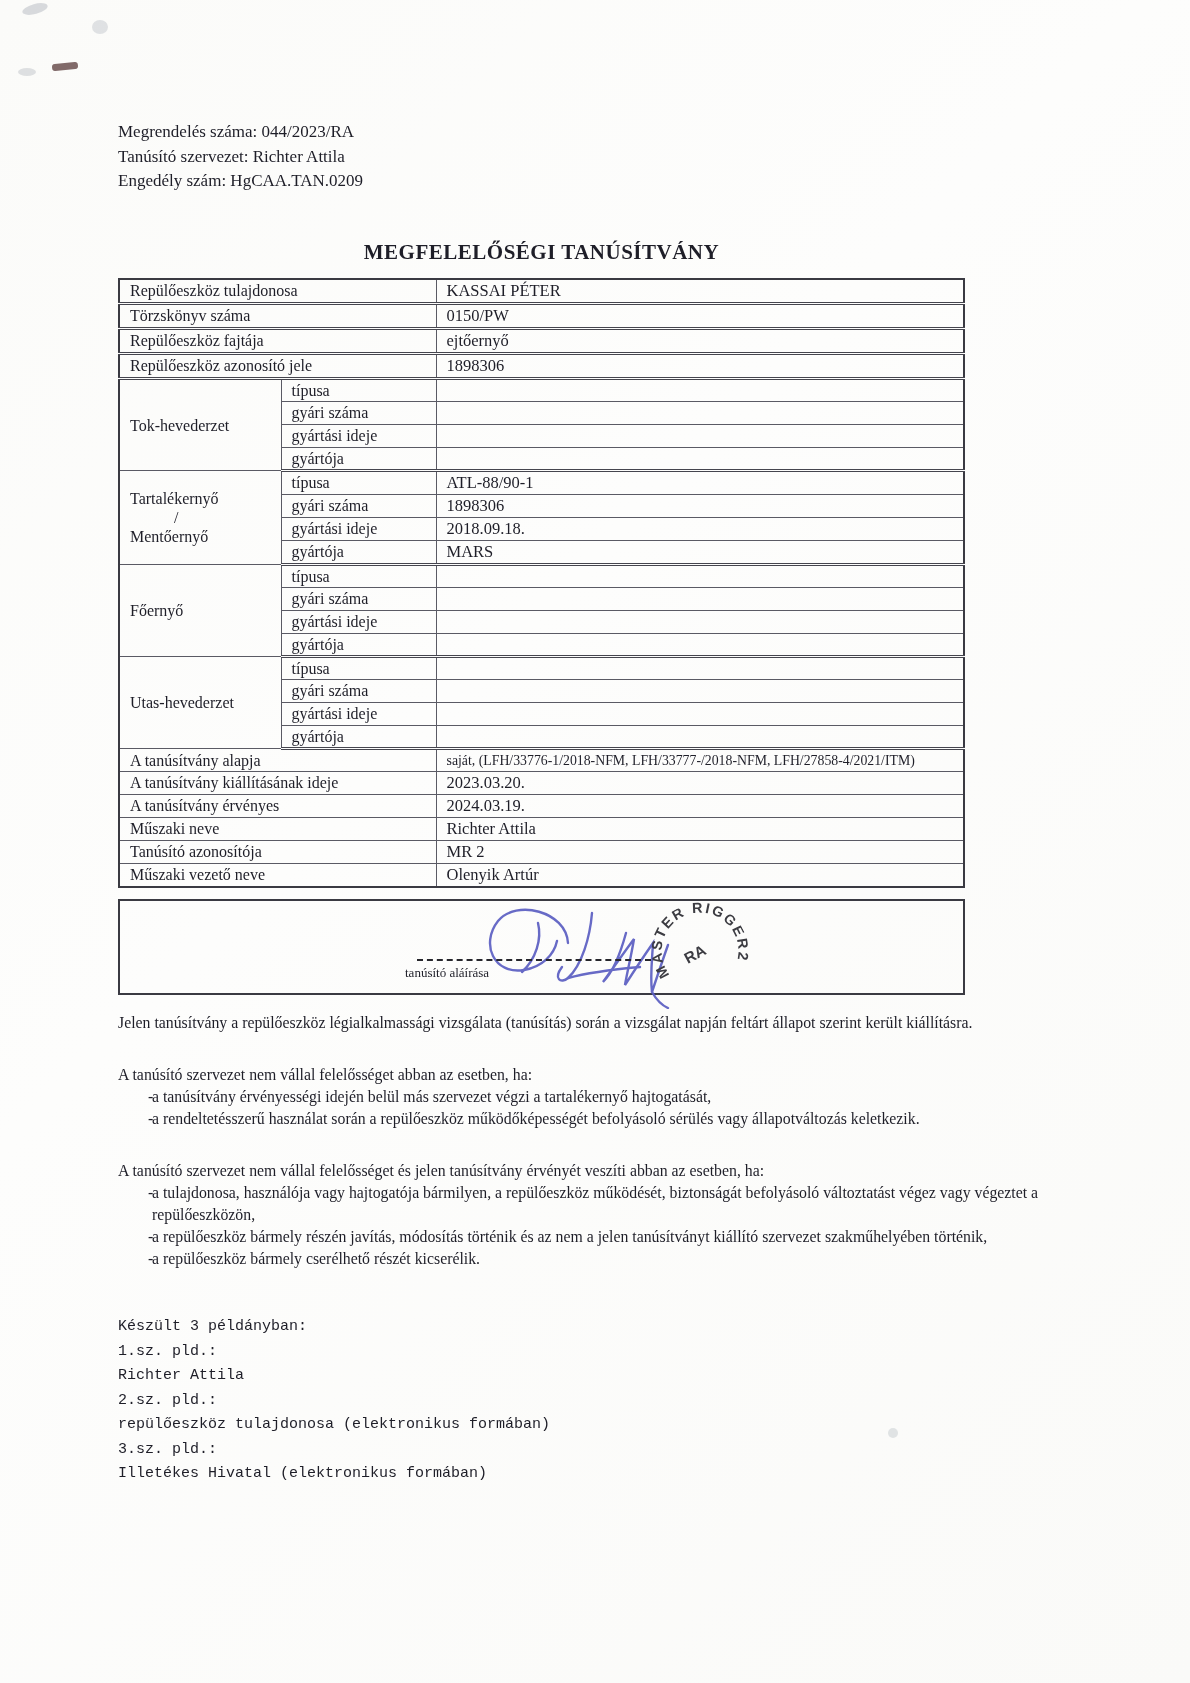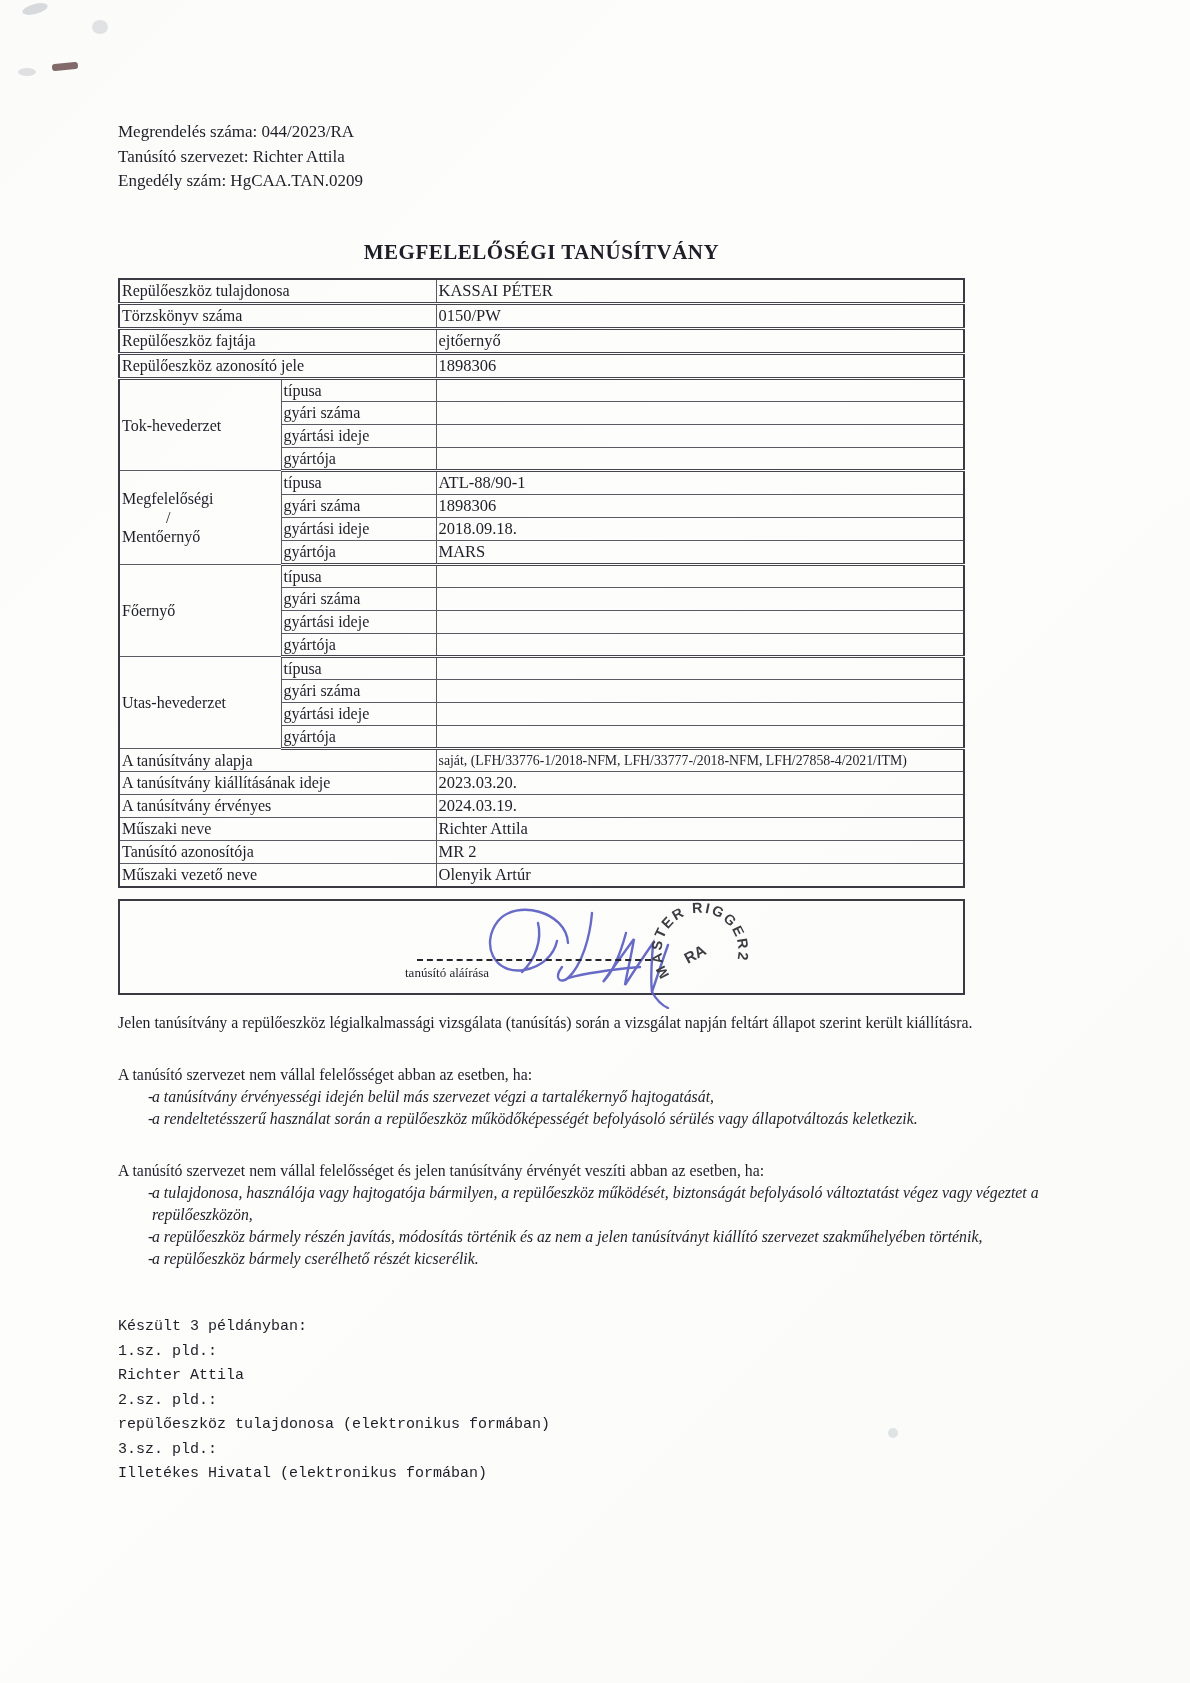--- a/index.html
+++ b/index.html
@@ -30,21 +30,21 @@
   table.cert {
     position: absolute; left: 118px; top: 278px; width: 847px;
     border-collapse: collapse; table-layout: fixed;
     font-size: 16px;
     border: 2px solid #3a3a42;
   }
   table.cert col.c1 { width: 162px; }
   table.cert col.c2 { width: 155px; }
   table.cert td {
     border: 1px solid #5a5a64;
-    height: 23px; padding: 1px 8px 1px 2px;
+    height: 23px; padding: 1px 8px 1px 10px;
     vertical-align: middle; overflow: hidden; white-space: nowrap;
   }
   table.cert tr.sep > td { border-bottom: 3px double #45454e; }
   td.grp { text-align: left; padding-left: 18px; }
   td.grp .gline { display: block; line-height: 19px; }
   td.grp .slash { padding-left: 44px; }
   td.val { font-size: 16.5px; }
   td.val.small { font-size: 13.8px; }
 
   .sig-box {
@@ -54,21 +54,21 @@
   .sig-scribble { position: absolute; left: 330px; top: -4px; pointer-events: none; }
   .sig-line { position: absolute; left: 297px; top: 58px; width: 234px; border-top: 2.5px dashed #26262c; }
   .sig-caption { position: absolute; left: 285px; top: 64px; width: 234px; text-align: left; font-size: 13px; }
   .stamp { position: absolute; left: 532px; top: 2px; width: 96px; height: 96px; transform: rotate(-28deg); }
 
   .notes { position: absolute; left: 118px; top: 1012px; width: 992px; font-size: 15.8px; line-height: 22px; }
   .notes .para-gap { height: 14px; }
   .notes .gap-lg { height: 16px; }
   .bullet { display: flex; }
   .bullet .dash { width: 34px; padding-left: 30px; }
-  .bullet .btxt { flex: 1; font-style: italic; }
+  .bullet .btxt { flex: 1; }
 
   .copies { position: absolute; left: 118px; top: 1315px; font-size: 15px; line-height: 24.5px; font-family: Liberation Mono, monospace; }
   .copy-row { display: flex; flex-direction: column; }
   .copy-row .num { width: 157px; }
 </style>
 </head>
 <body>
 
 <div class="page">
 
@@ -125,21 +125,21 @@
         <td>gyártási ideje</td>
         <td class="val"></td>
       </tr>
       <tr class="sep">
         <td>gyártója</td>
         <td class="val"></td>
       </tr>
 
       <tr>
         <td class="grp" rowspan="4">
-          <span class="gline">Megfelelőségi</span>
+          <span class="gline">Tartalékernyő</span>
           <span class="gline slash">/</span>
           <span class="gline">Mentőernyő</span>
         </td>
         <td>típusa</td>
         <td class="val">ATL-88/90-1</td>
       </tr>
       <tr>
         <td>gyári száma</td>
         <td class="val">1898306</td>
       </tr>

